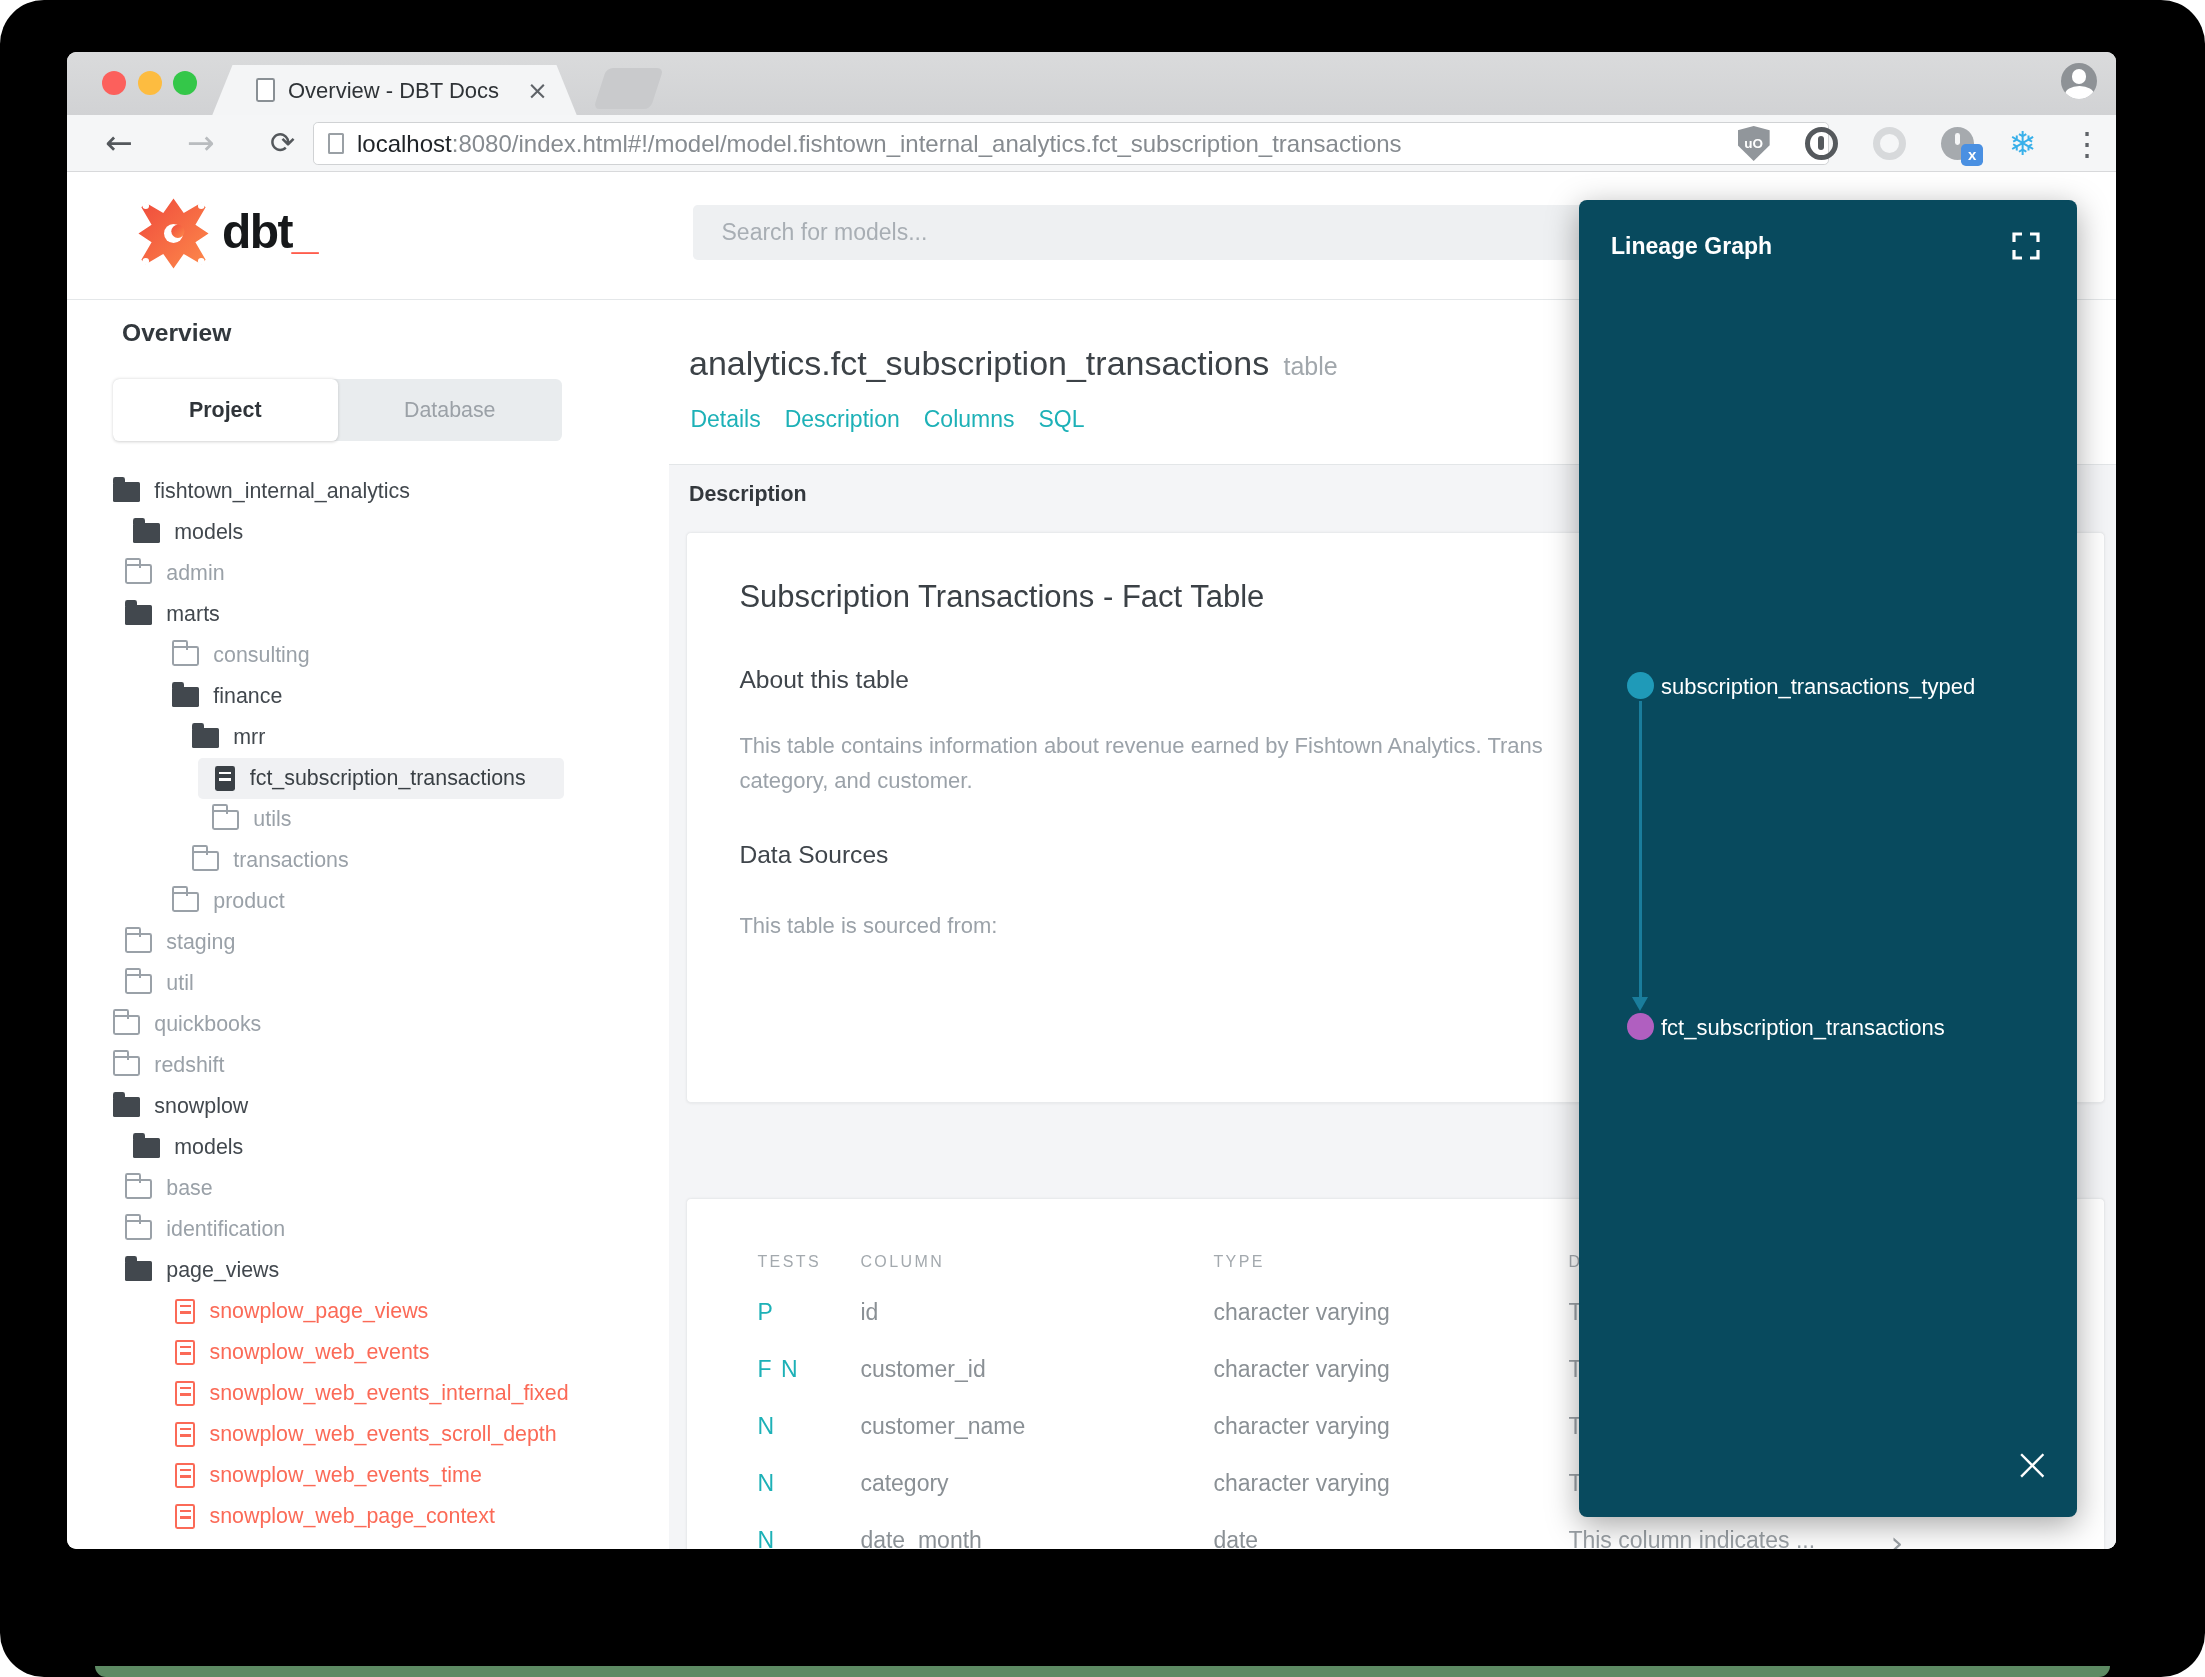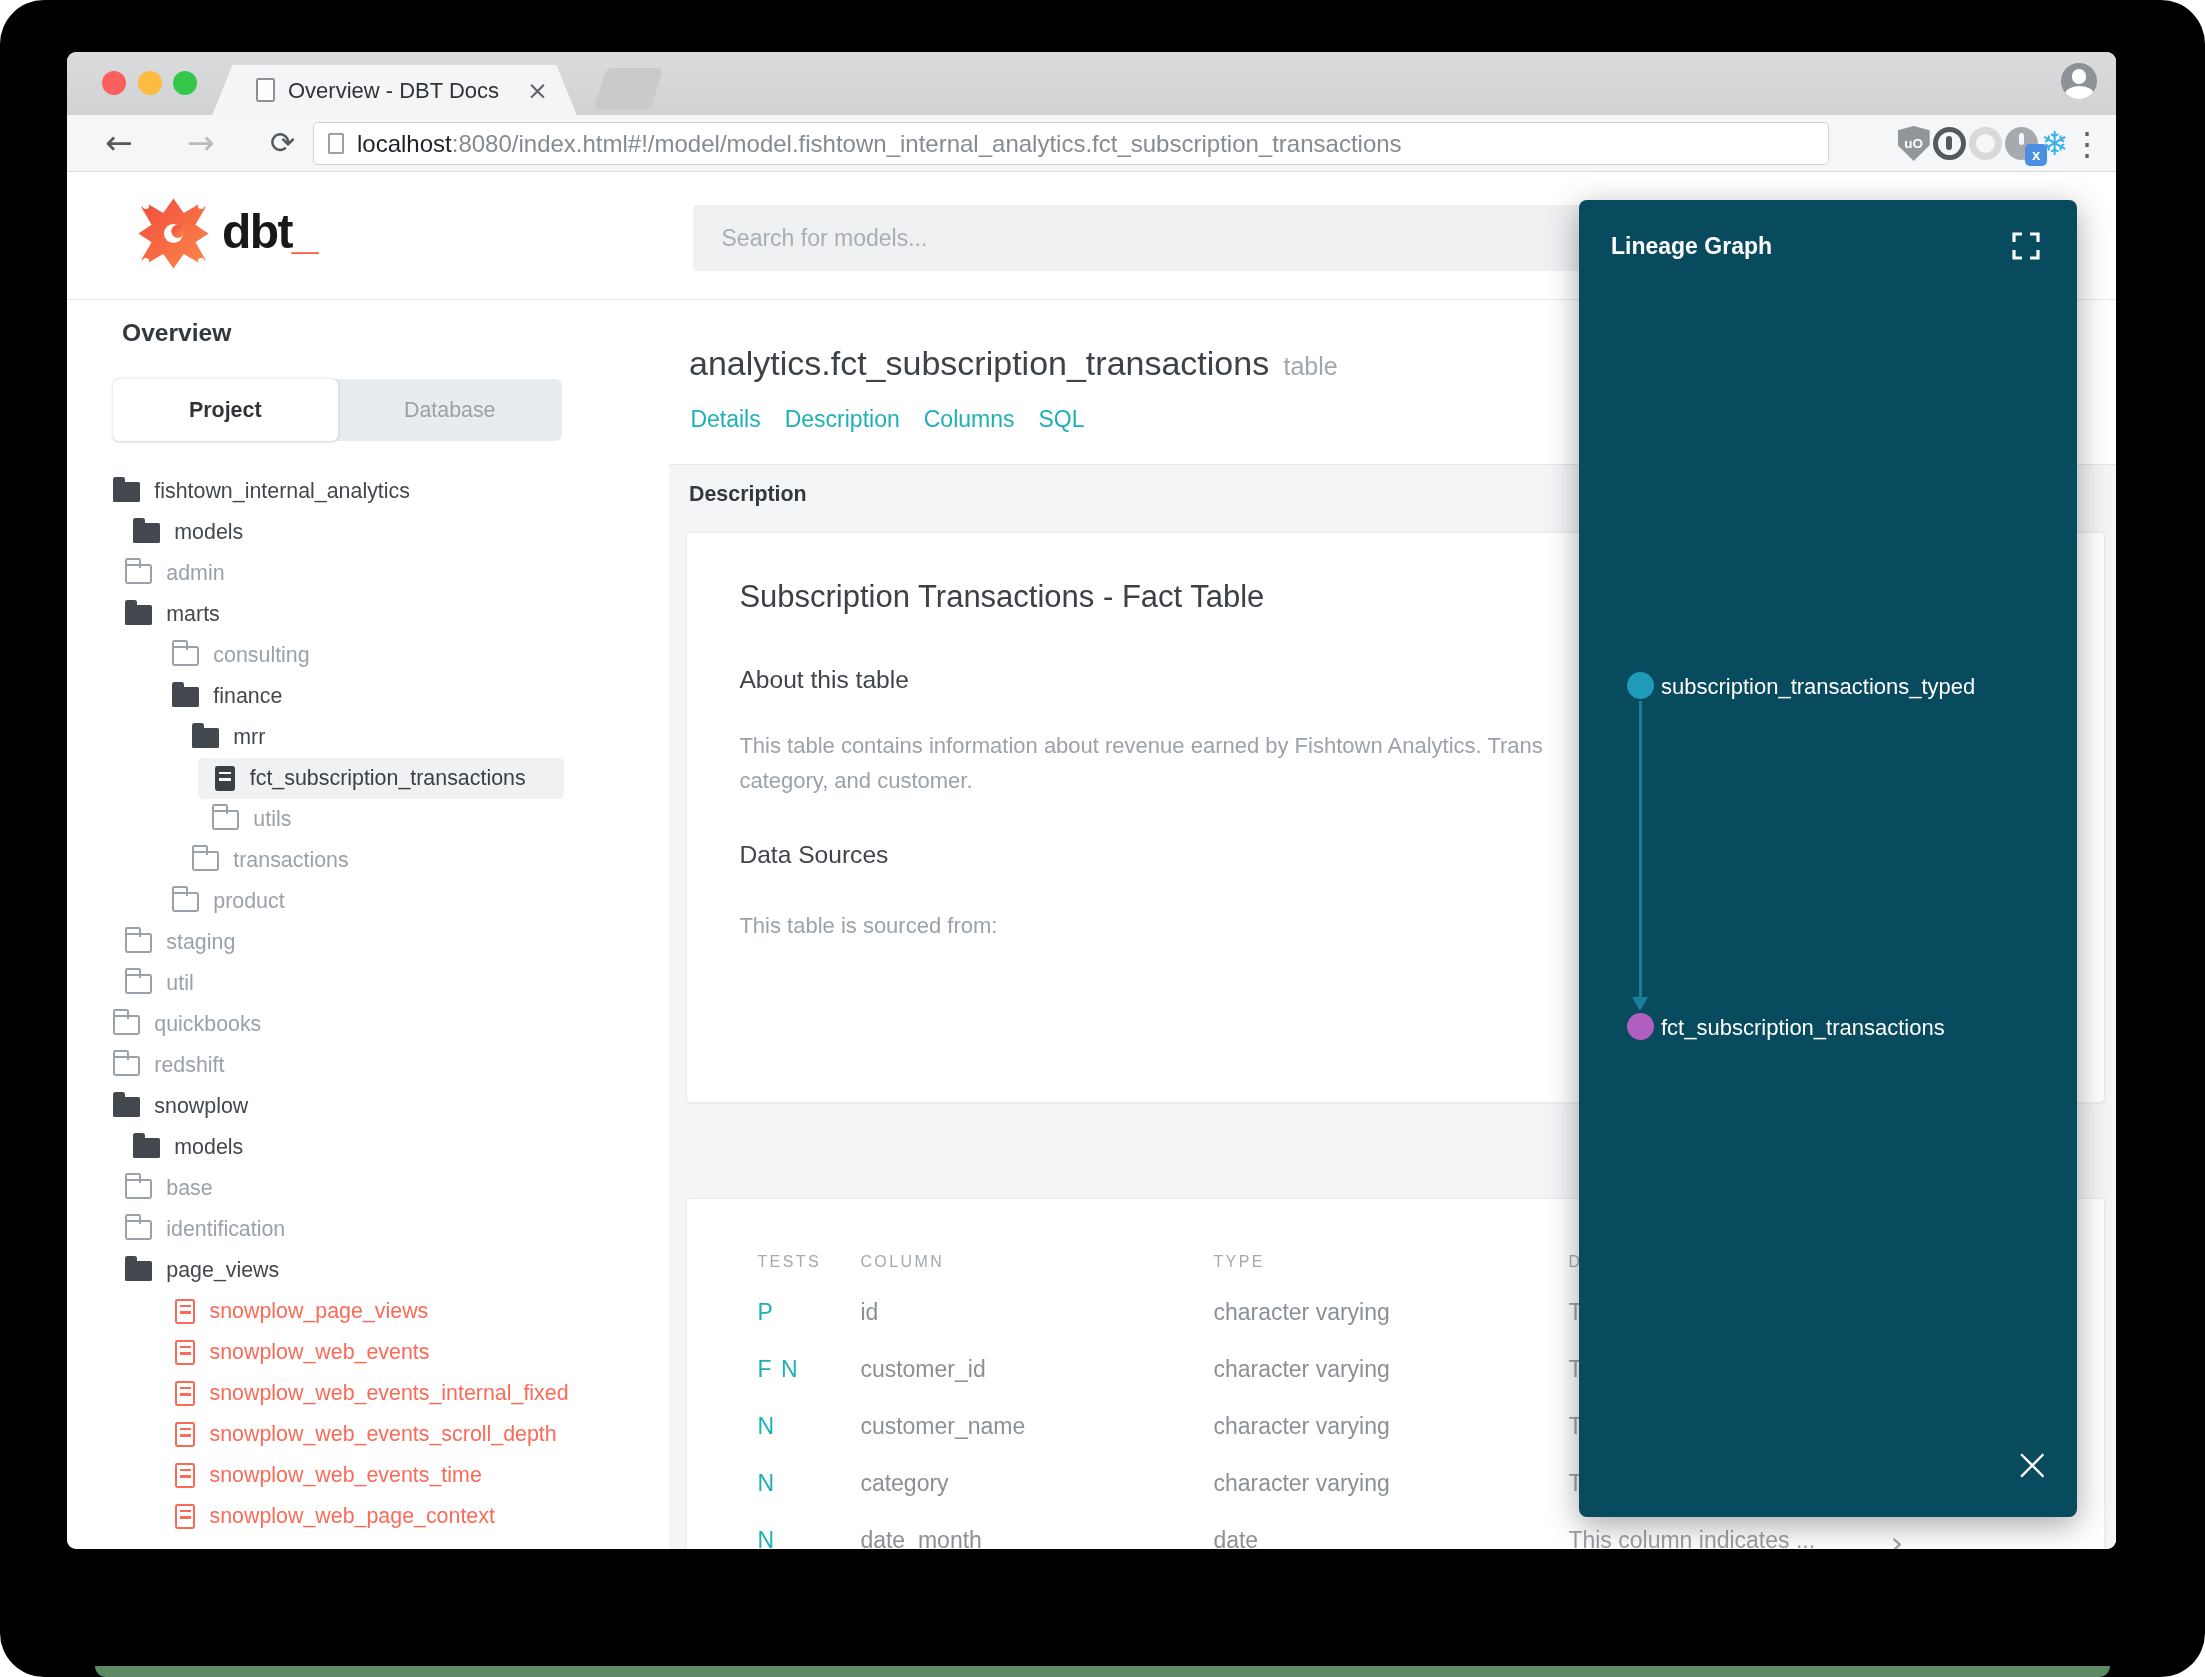--- a/index.html
+++ b/index.html
@@ -43,21 +43,21 @@
   .toolbar { position:absolute; top:63px; left:0; right:0; height:57px; background:#f5f6f7;
     border-bottom:0.8px solid #d8d9db; }
   .navbtn { position:absolute; top:0; line-height:55px; font-size:33px; color:#54585c; }
   .navbtn.back { left:38px; } .navbtn.fwd { left:120px; color:#b9bcbf; } .navbtn.reload { left:203px; font-size:30px; }
   .urlbar { position:absolute; left:246px; top:7.1px; width:1516px; height:43px; background:#fff;
     border:1.6px solid #d0d2d4; border-radius:4.8px; display:flex; align-items:center; padding:0 14.3px; gap:12.7px; }
   .url-doc { width:16px; height:20.6px; border:2.4px solid #9aa0a5; border-radius:1.6px; flex:0 0 auto; }
   .url-text { font-size:24px; white-space:nowrap; overflow:hidden; }
   .url-text .host { color:#1f2327; }
   .url-text .rest { color:#868b90; }
-  .extensions { position:absolute; right:12.7px; top:0; height:57px; display:flex; align-items:center; gap:3px; }
+  .extensions { position:absolute; right:12.7px; top:0; height:57px; display:flex; align-items:center; gap:35px; }
   .ext-shield { width:32px; height:35px; background:#91969b;
     clip-path:polygon(50% 0,100% 12%,100% 55%,50% 100%,0 55%,0 12%);
     color:#fff; font-size:13.5px; font-weight:bold; display:flex; align-items:center; justify-content:center; }
   .ext-1pw { width:33px; height:33px; border:5.5px solid #55595d; border-radius:50%; position:relative; }
   .ext-1pw::after { content:''; position:absolute; left:8px; top:4px; width:6.3px; height:14.3px;
     background:#55595d; border-radius:3.2px; }
   .ext-ring { width:33px; height:33px; border:7.1px solid #d7d9db; border-radius:50%; }
   .ext-power { width:33px; height:33px; border-radius:50%; background:#a6aaae; position:relative; }
   .ext-power::before { content:''; position:absolute; left:14.3px; top:5.5px; width:4.8px; height:12.7px;
     background:#f5f6f7; border-radius:2.4px; }
@@ -66,21 +66,21 @@
   .ext-snow { font-size:33px; color:#38b0ea; line-height:1; }
   .ext-menu { font-size:32px; color:#5f6368; line-height:1; }
 
   
   .appheader { position:absolute; top:120px; left:0; right:0; height:128px; background:#fff;
     border-bottom:0.8px solid #e4e7e9; }
   .logo { position:absolute; left:70px; top:25px; width:73px; height:73px; }
   .logotext { position:absolute; left:155px; top:32px; font-size:48px; font-weight:bold;
     color:#16181a; letter-spacing:-1.6px; }
   .logotext .underscore { color:#ff5c4c; }
-  .searchbar { position:absolute; left:626px; top:33px; width:1154px; height:66px; background:#eef0f2;
+  .searchbar { position:absolute; left:626px; top:33px; width:1154px; height:55px; background:#eef0f2;
     border:none; border-radius:4.8px; padding:0 28.5px; font-size:23px; color:#3c4247;
     font-family:"Liberation Sans",sans-serif; outline:none; }
   .searchbar::placeholder { color:#a8aeb4; }
 
   
   .sidebar { position:absolute; top:248px; left:0; width:602px; bottom:0; background:#fff; }
   .sb-title { position:absolute; left:55px; top:19px; font-size:24.6px; font-weight:bold; color:#32383d; }
   .toggle { position:absolute; left:46px; top:79px; width:449px; height:62px; background:#e9ecee;
     border-radius:6.3px; display:flex; font-size:21.4px; }
   .tog { flex:1; display:flex; align-items:center; justify-content:center; color:#9ba1a7; }

